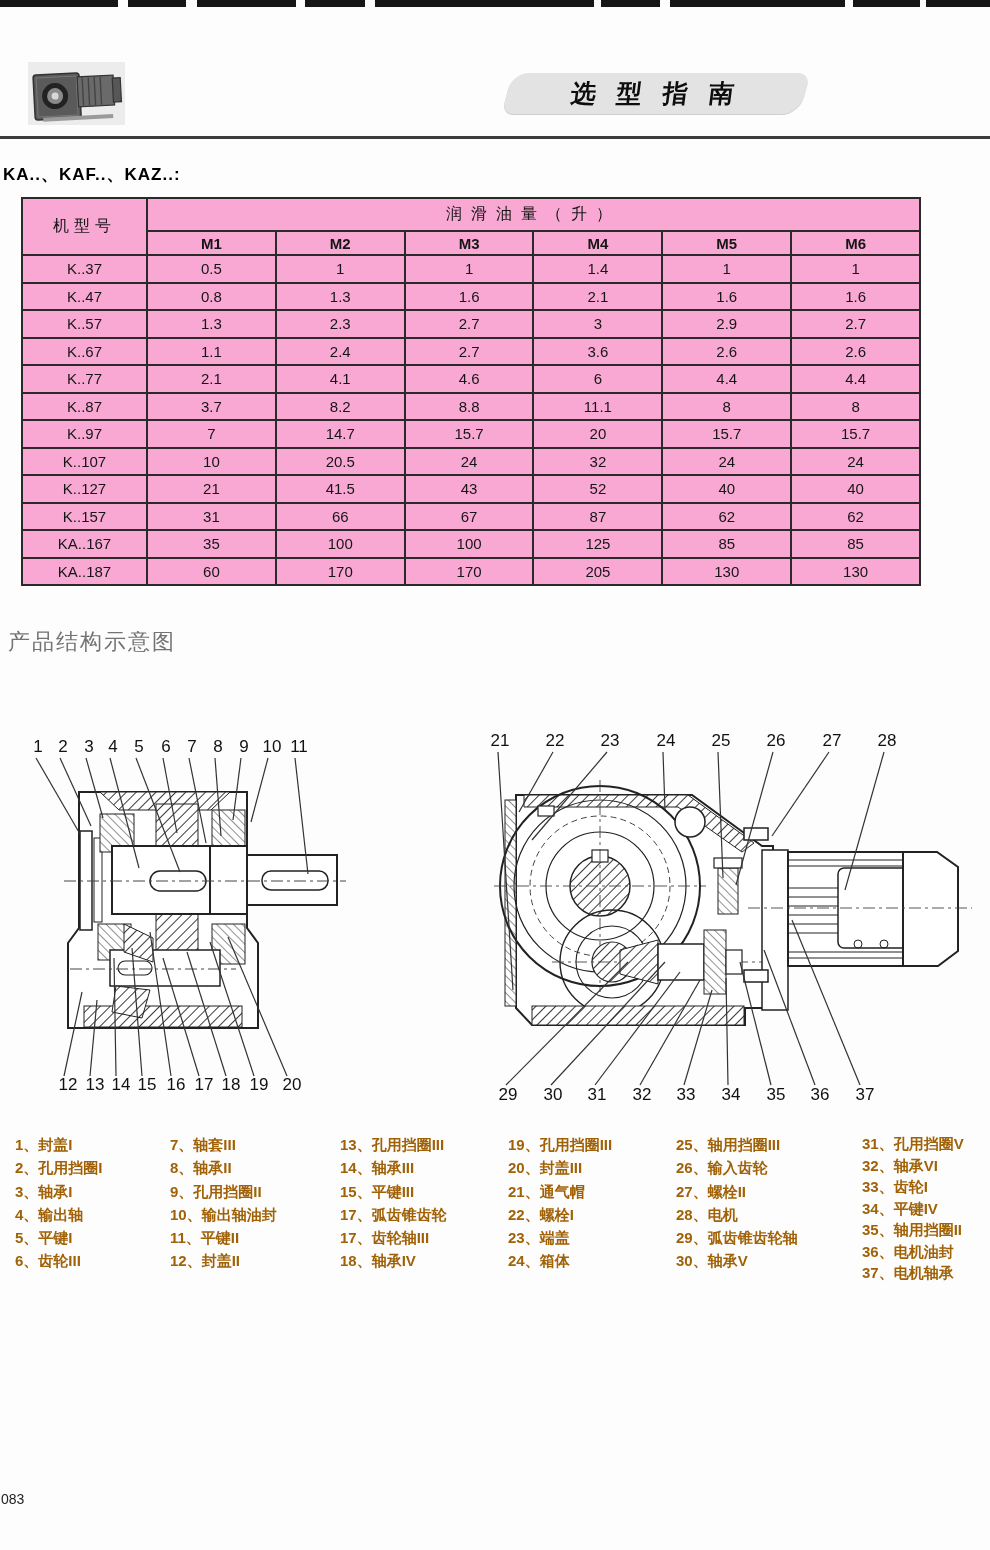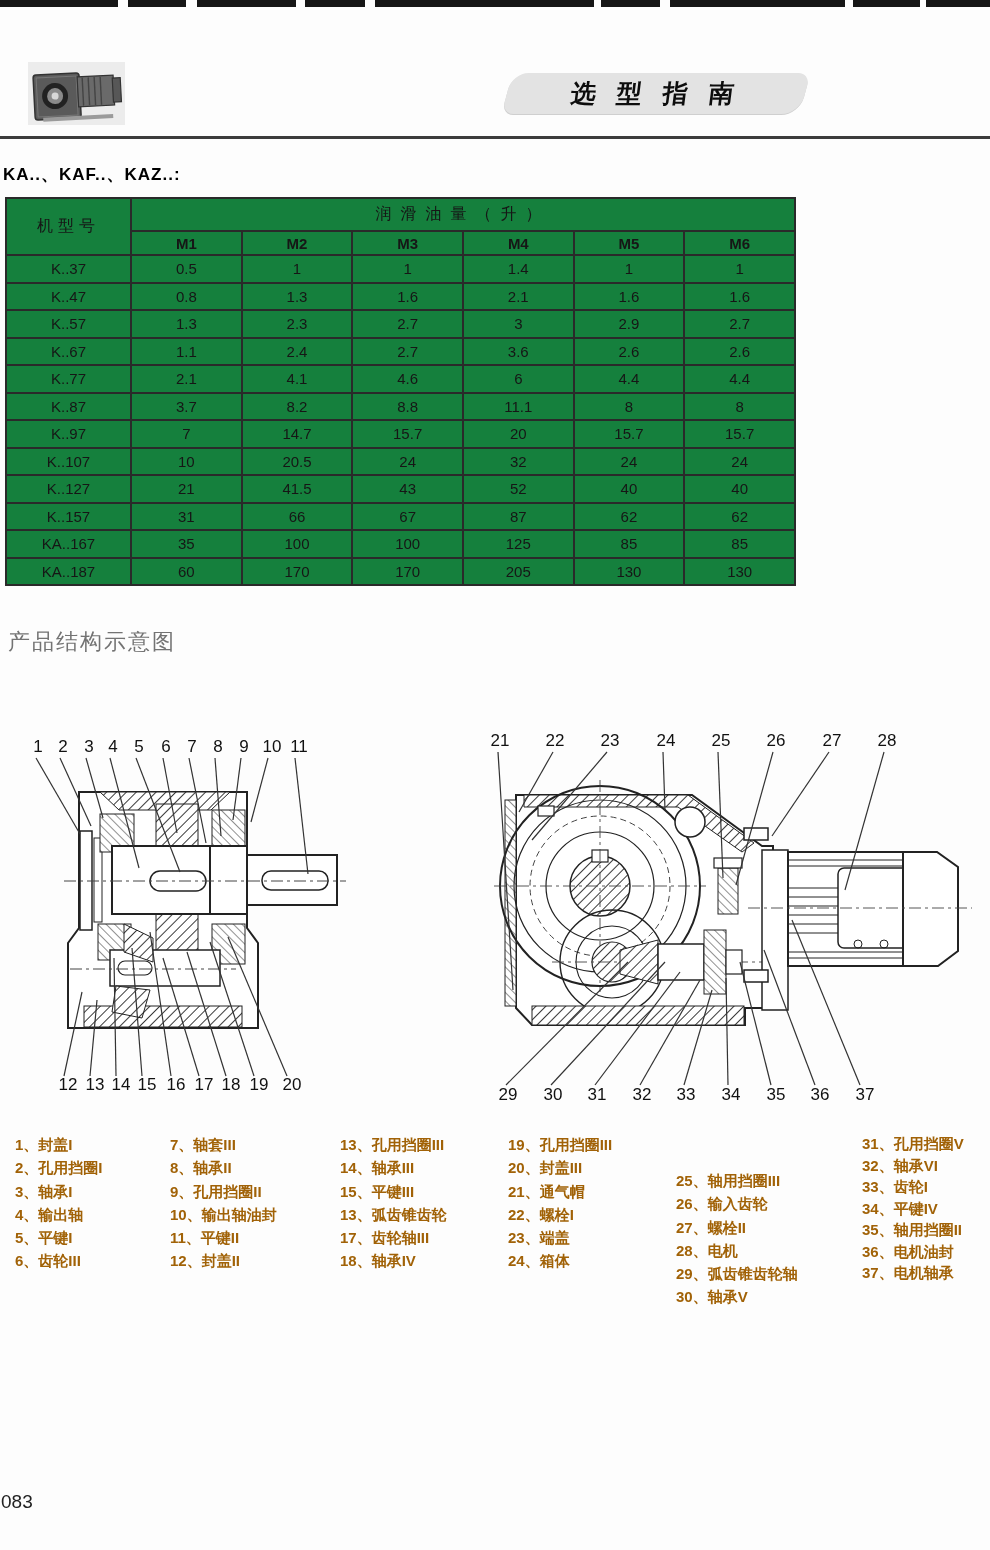--- a/index.html
+++ b/index.html
@@ -17,38 +17,38 @@
   .banner{position:absolute;left:507px;top:73px;width:298px;height:41px;background:#e3e3e3;
           border-radius:16px 12px 18px 12px;transform:skewX(-15deg);
           display:flex;align-items:center;justify-content:center;box-shadow:0 1px 0 #cfcfcf;}
   .banner-text{transform:skewX(8deg);font-size:25px;font-weight:bold;letter-spacing:7px;color:#0d0d0d;white-space:nowrap;}
 
   .rule{position:absolute;left:0;top:136px;width:990px;height:3px;background:#3c3c3c;}
 
   .section-label{position:absolute;left:3px;top:163px;font-size:17px;font-weight:bold;color:#000000;letter-spacing:1px;}
 
   
-  .oil-table{position:absolute;left:5px;top:197px;width:791px;border-collapse:collapse;table-layout:fixed;
-             font-size:15px;color:#161616;background:#15803d;}
+  .oil-table{position:absolute;left:21px;top:197px;width:900px;border-collapse:collapse;table-layout:fixed;
+             font-size:15px;color:#161616;background:#f9a8d4;}
   .oil-table td{border:2px solid #2a2a2a;text-align:center;vertical-align:middle;padding:0;}
   .oil-table .h1{height:31px;font-size:16px;letter-spacing:9px;text-align:center;}
   .oil-table .model-h{letter-spacing:5px;font-size:16px;}
   .oil-table .h2 td{height:22px;font-weight:bold;}
   .oil-table tbody td{height:25.5px;}
 
   .struct-title{position:absolute;left:8px;top:627px;font-size:22px;font-weight:400;letter-spacing:2px;color:#737373;}
 
   .diagrams{position:absolute;left:0;top:700px;}
 
   
   .parts{position:absolute;left:0;top:1133px;width:990px;}
   .parts-col{position:absolute;top:0;width:160px;font-size:15px;font-weight:bold;color:#a16207;line-height:23.3px;white-space:nowrap;}
   .parts-col.tight{line-height:21.5px;}
 
-  .page-number{position:absolute;left:1px;top:1491px;font-size:19px;color:#222;}
+  .page-number{position:absolute;left:1px;top:1491px;font-size:14px;color:#222;}
 </style>
 </head>
 <body>
 
 <div class="page">
 
   <div class="top-strip" id="top-strip">
       <span class="seg" style="left: 0px; width: 118px;"></span>
       <span class="seg" style="left: 128px; width: 58px;"></span>
       <span class="seg" style="left: 197px; width: 99px;"></span>
@@ -401,33 +401,33 @@
         <div>8、轴承II</div>
         <div>9、孔用挡圈II</div>
         <div>10、输出轴油封</div>
         <div>11、平键II</div>
         <div>12、封盖II</div>
       </div>
       <div class="parts-col" style="left: 340px;">
         <div>13、孔用挡圈III</div>
         <div>14、轴承III</div>
         <div>15、平键III</div>
-        <div>13、弧齿锥齿轮</div>
+        <div>17、弧齿锥齿轮</div>
         <div>17、齿轮轴III</div>
         <div>18、轴承IV</div>
       </div>
       <div class="parts-col" style="left: 508px;">
         <div>19、孔用挡圈III</div>
         <div>20、封盖III</div>
         <div>21、通气帽</div>
         <div>22、螺栓I</div>
         <div>23、端盖</div>
         <div>24、箱体</div>
       </div>
-      <div class="parts-col" style="left: 676px; margin-top: 36px;">
+      <div class="parts-col" style="left: 676px;">
         <div>25、轴用挡圈III</div>
         <div>26、输入齿轮</div>
         <div>27、螺栓II</div>
         <div>28、电机</div>
         <div>29、弧齿锥齿轮轴</div>
         <div>30、轴承V</div>
       </div>
       <div class="parts-col tight" style="left: 862px;">
         <div>31、孔用挡圈V</div>
         <div>32、轴承VI</div>

